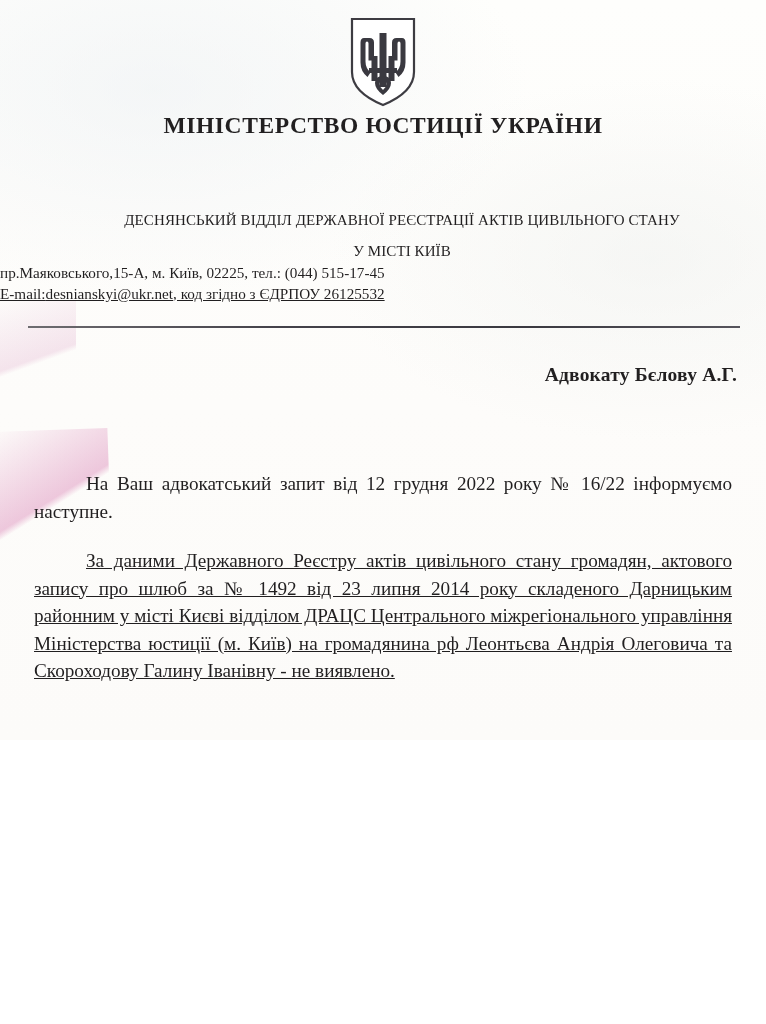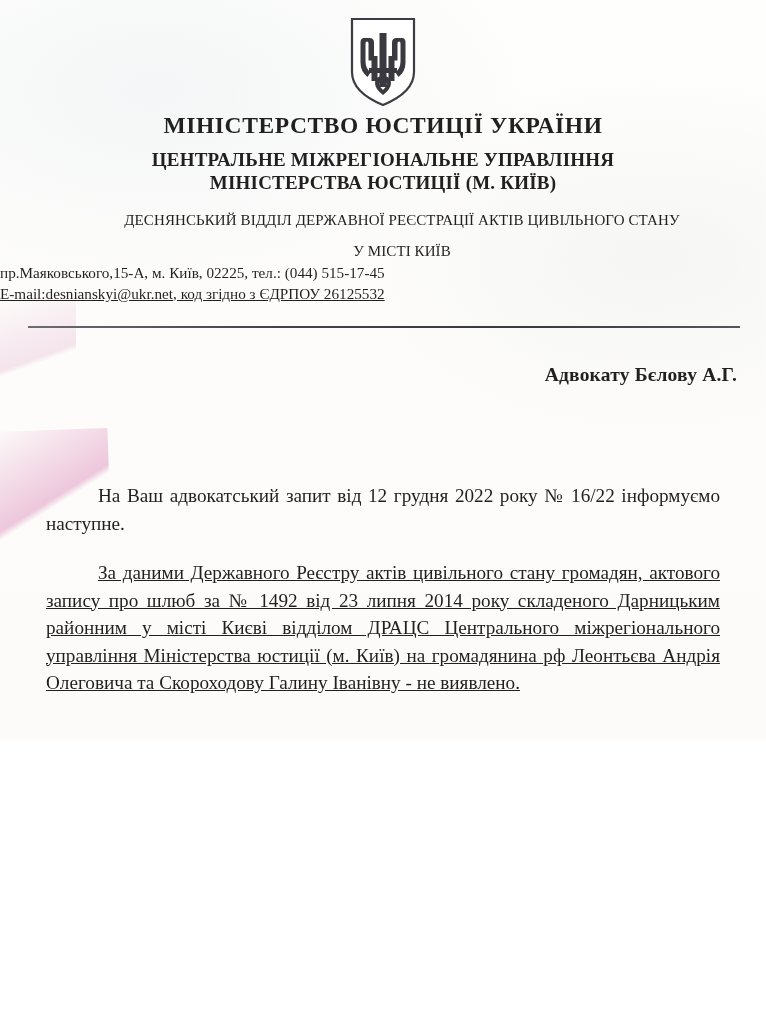--- a/index.html
+++ b/index.html
@@ -122,21 +122,21 @@
   .body-block {
     position: absolute;
     left: 30px;
     width: 706px;
     font-size: 19.2px;
     line-height: 27.5px;
     text-align: justify;
     text-justify: inter-word;
   }
   .body-block p {
-    margin: 16px;
+    margin: 4px;
     text-indent: 52px;
   }
   .para-1 { top: 466px; }
   .para-2 { top: 543px; text-decoration: underline; }
   .para-3 { top: 712px; }
 
   
   .sig-row {
     position: absolute;
     left: 30px;
@@ -208,24 +208,20 @@
         <path d="M58 22 q3.5 0 3.5 4.5 v20 q0 9 -7 14.5 l-3 -4.5 q5 -4.5 5 -11 v-18 q0 -2 -1.5 -2 q-1.5 0 -1.5 2 v17 h-5.5 v-18 q0 -4.5 4.5 -4.5 z"></path>
         <rect x="27.5" y="40" width="6" height="25"></rect>
         <rect x="44.5" y="40" width="6" height="25"></rect>
         <path d="M39 60 q-8 0 -8 7 q0 6 8 12 q8 -6 8 -12 q0 -7 -8 -7 z m0 5 q3.5 0 3.5 3 q0 3 -3.5 6 q-3.5 -3 -3.5 -6 q0 -3 3.5 -3 z"></path>
         <rect x="25" y="52" width="28" height="5"></rect>
       </g>
     </svg>
   </div>
 
   <div class="hdr hdr-1">МІНІСТЕРСТВО ЮСТИЦІЇ УКРАЇНИ</div>
-  <div class="hdr hdr-2">
-    <div>ЦЕНТРАЛЬНЕ МІЖРЕГІОНАЛЬНЕ УПРАВЛІННЯ</div>
-    <div>МІНІСТЕРСТВА ЮСТИЦІЇ (М. КИЇВ)</div>
-  </div>
   <div class="hdr hdr-3">
     <div>ДЕСНЯНСЬКИЙ ВІДДІЛ ДЕРЖАВНОЇ РЕЄСТРАЦІЇ АКТІВ ЦИВІЛЬНОГО СТАНУ</div>
     <div>У МІСТІ КИЇВ</div>
   </div>
 
   <div class="contact contact-1">пр.Маяковського,15-А, м. Київ, 02225, тел.: (044) 515-17-45</div>
   <div class="contact contact-2">
     <span>E-mail:</span><a class="email-link" href="#">desnianskyi@ukr.net</a><span>, код згідно з ЄДРПОУ 26125532</span>
   </div>
 

